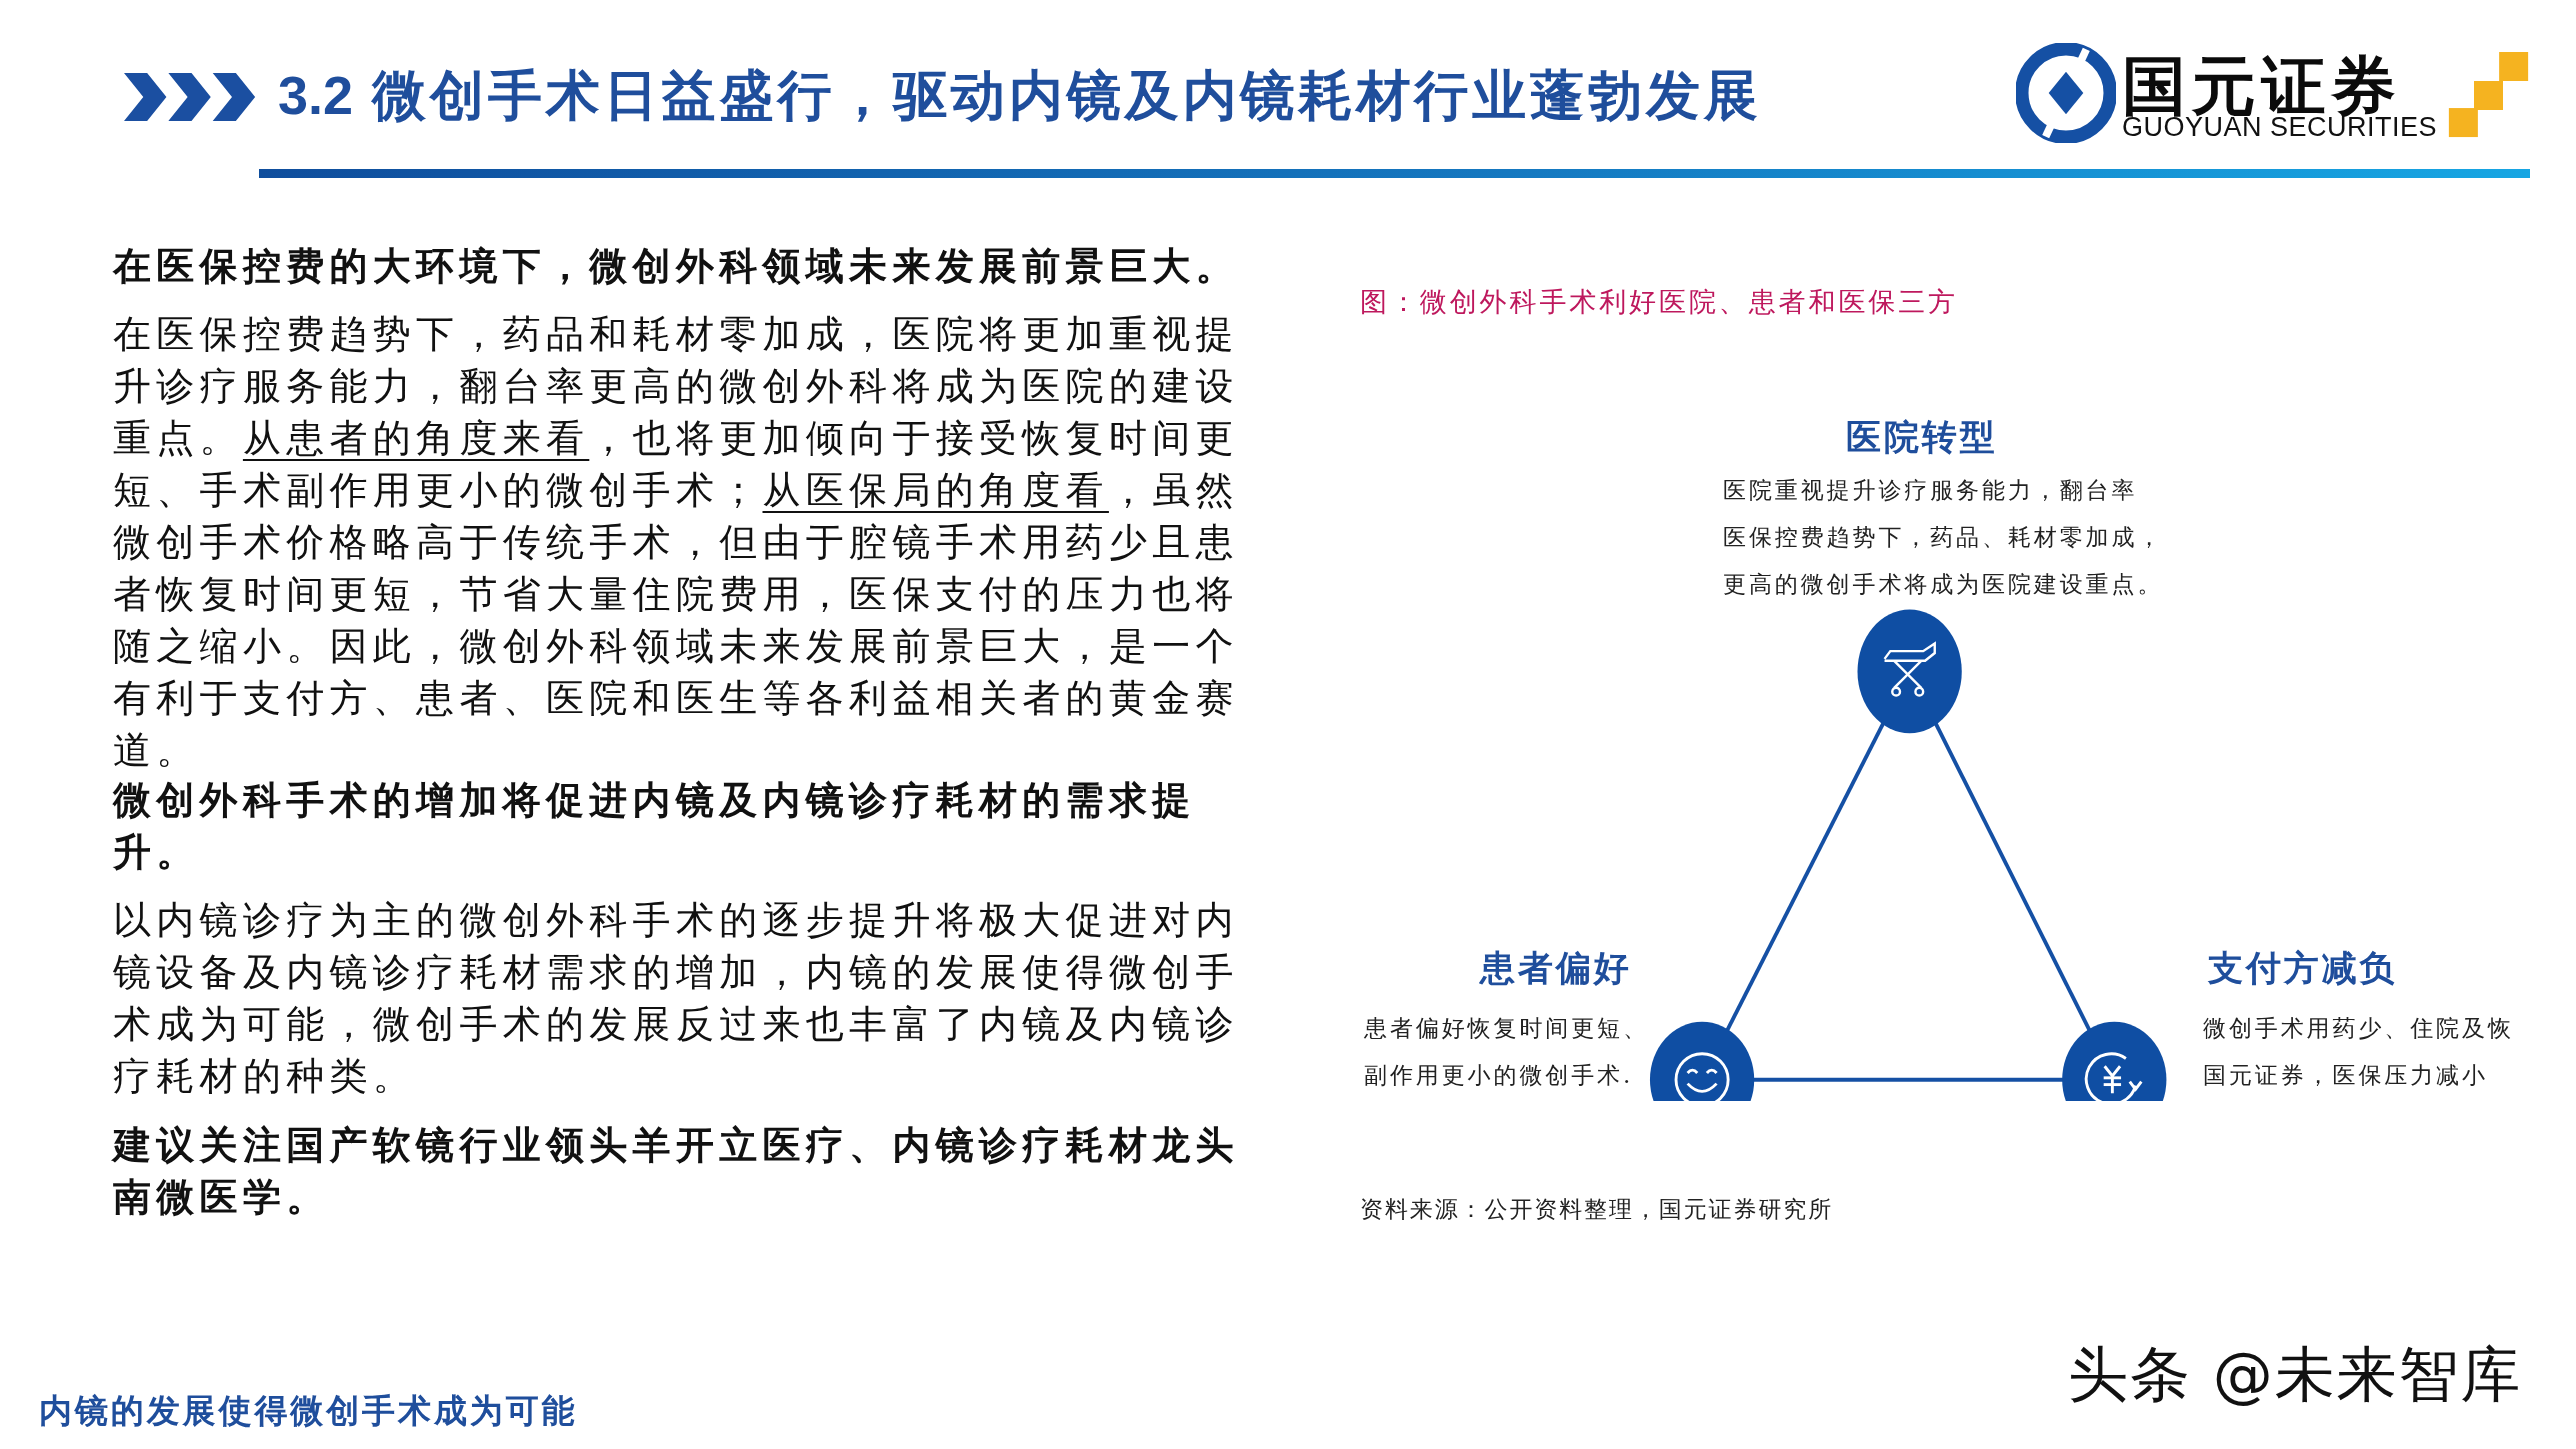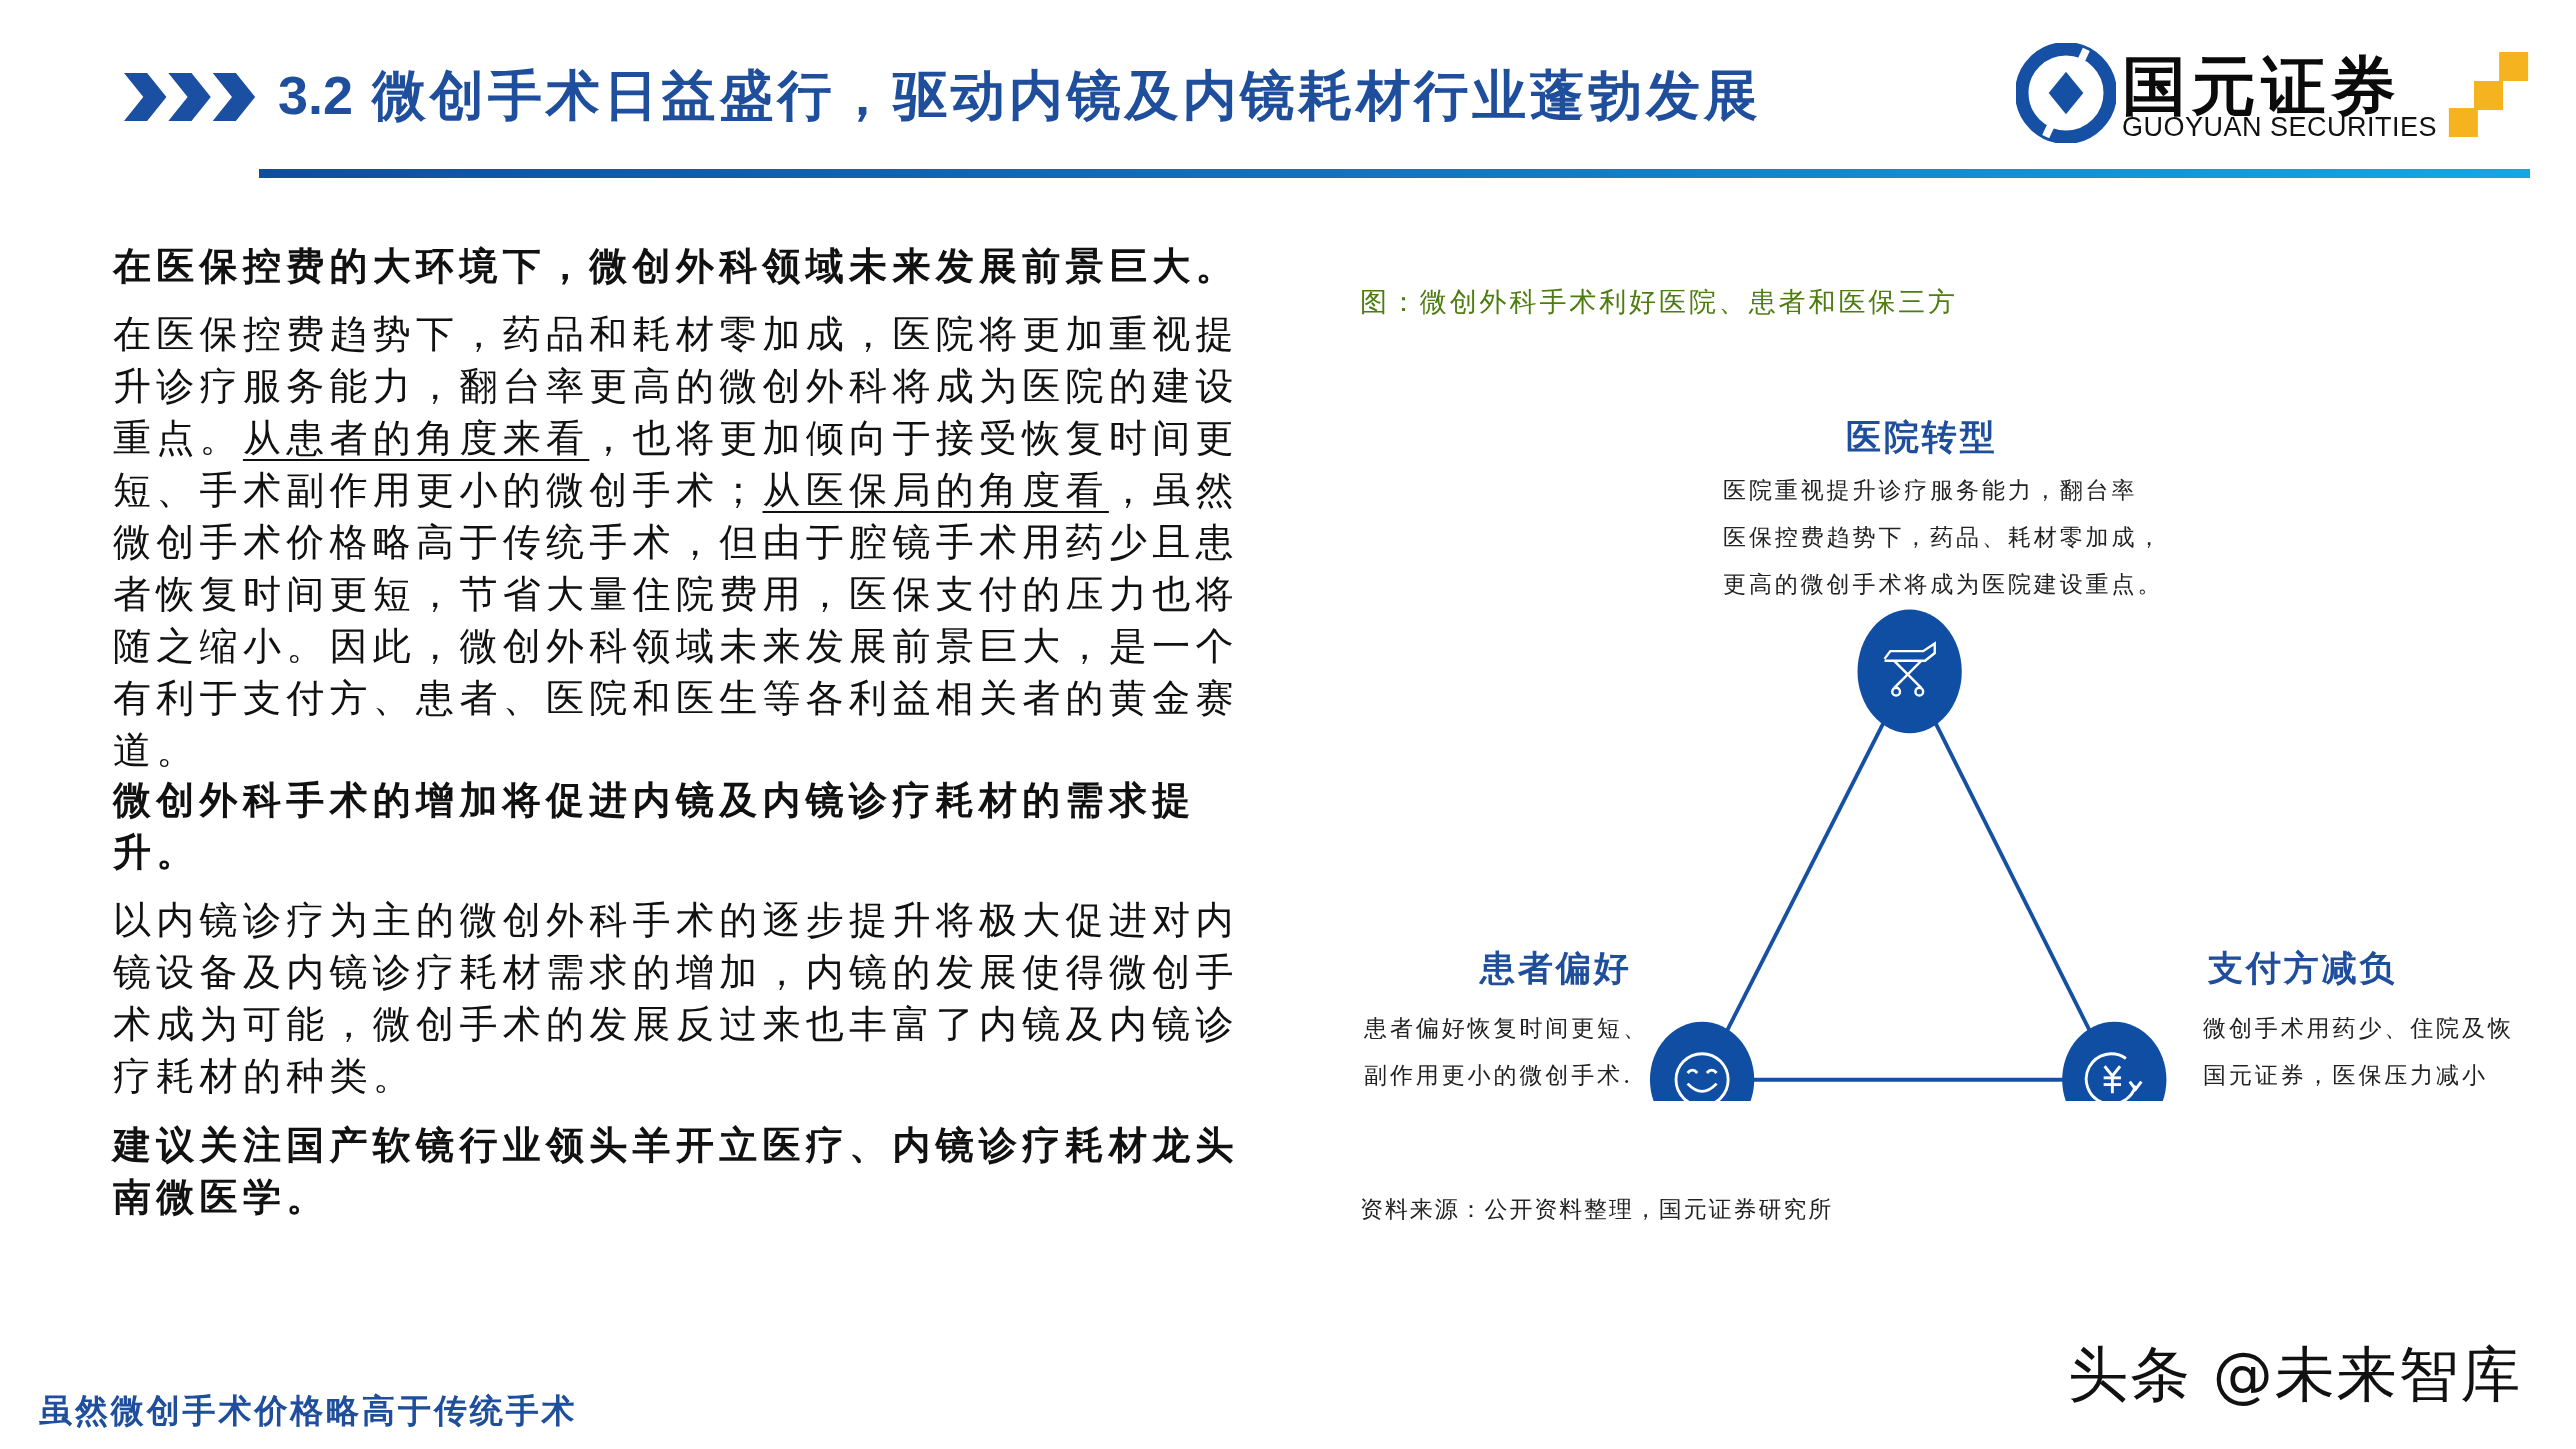--- a/index.html
+++ b/index.html
@@ -19,21 +19,21 @@
              font-family:"Liberation Sans",sans-serif; white-space:nowrap; }
   
   .col { left:97px; width:1179px; font-size:38px; line-height:52px; letter-spacing:5.3px; }
   .col p { margin:16px; }
   .lead { font-weight:bold; }
   .ul { text-decoration:underline; text-underline-offset:7.7px; text-decoration-thickness:1.9px; }
   .p1 { top:224px; }
   .p2 { top:758px; }
   .p3 { top:1103px; }
   
-  .fig-caption { left:1360px; top:284px; font-size:27px; color:#4d7c0f; letter-spacing:2.9px; white-space:nowrap; }
+  .fig-caption { left:1360px; top:284px; font-size:27px; color:#be185d; letter-spacing:2.9px; white-space:nowrap; }
   .node-title { font-size:35px; color:#1f4e9c; font-weight:bold; letter-spacing:2.9px; white-space:nowrap; }
   .node-desc { font-size:23px; line-height:47px; color:#222; letter-spacing:2.9px; white-space:nowrap; }
   .diagram { left:1643px; top:599px; width:541px; height:502px; }
   .source { left:1360px; top:1194px; font-size:23px; color:#222; letter-spacing:1.9px; white-space:nowrap; }
   .footer { left:39px; top:1389px; font-size:33px; color:#1f4e9c; font-weight:bold; letter-spacing:2.9px; white-space:nowrap; }
   .watermark { left:2068px; top:1335px; font-size:60px; color:#111; white-space:nowrap;
                font-family:"DejaVu Sans","Liberation Sans",sans-serif; letter-spacing:1.9px; }
 </style>
 </head>
 <body>
@@ -132,15 +132,15 @@
 </div>
 
 <div class="abs node-title" style="left:2208px;top:945px">支付方减负</div>
 <div class="abs node-desc" style="left:2203px;top:1005px">
   <div>微创手术用药少、住院及恢</div>
   <div>国元证券，医保压力减小</div>
 </div>
 
 <div class="abs source">资料来源：公开资料整理，国元证券研究所</div>
 
-<div class="abs footer">虽然微创手术价格略高于传统手术</div>
+<div class="abs footer">内镜的发展使得微创手术成为可能</div>
 <div class="abs watermark">头条 @未来智库</div>
 
 
 </body></html>

